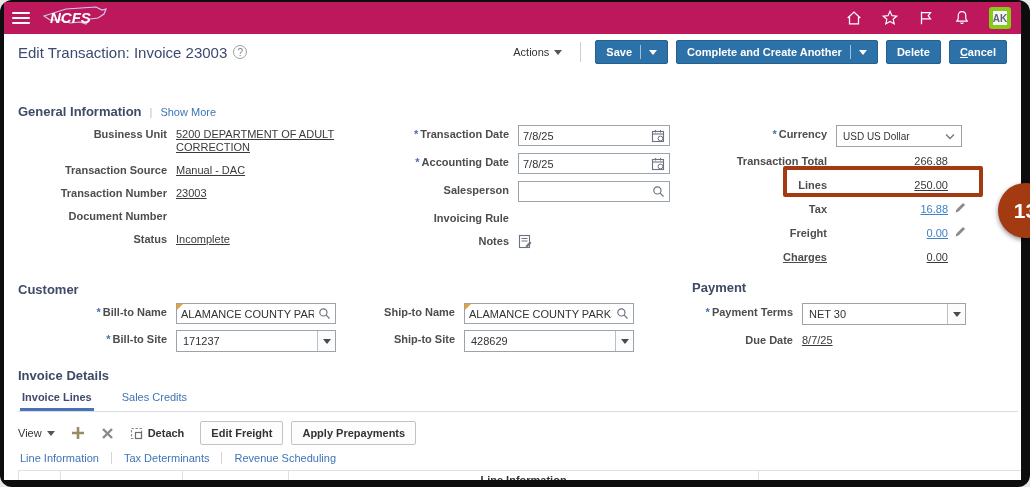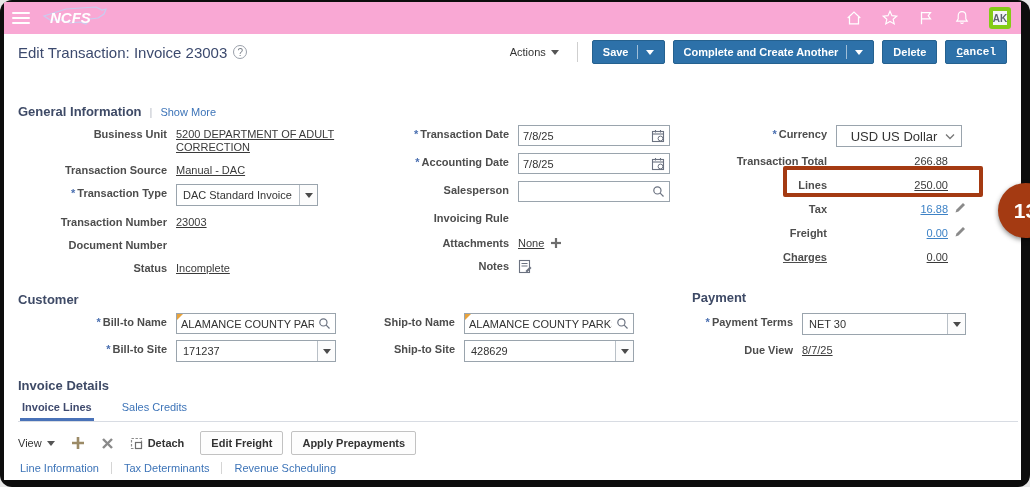--- a/index.html
+++ b/index.html
@@ -2,40 +2,40 @@
 <html><head>
 <meta charset="utf-8">
 <style>
   * { box-sizing: border-box; }
   html,body { margin:0; padding:0; background:#e8e8e8; }
   body { font-family:"Liberation Sans", sans-serif; }
   .frame { position:relative; width:1030px; height:487px; background:#0d0d0d; border-radius:12px; padding:2px 9px 7px 4px; overflow:hidden; }
   .app { position:relative; width:100%; height:100%; background:#fff; overflow:hidden; }
 
   
-  .topbar { height:32px; background:#f9a8d4; display:flex; align-items:center; padding:0 10px 0 8px; }
+  .topbar { height:32px; background:#be185d; display:flex; align-items:center; padding:0 10px 0 8px; }
   .hamburger { width:18px; display:flex; flex-direction:column; gap:3px; cursor:pointer; margin-right:10px; }
   .hamburger div { height:2px; background:#fff; border-radius:1px; }
   .logo { display:flex; align-items:center; }
   .topbar-right { margin-left:auto; display:flex; align-items:center; gap:18px; }
   .tb-icon { width:18px; height:18px; display:block; cursor:pointer; }
   .avatar { width:22px; height:22px; background:#f4f5f8; border:4px solid #84cc16; border-radius:3px; color:#5d6370; font-size:10px; font-weight:bold; display:flex; align-items:center; justify-content:center; cursor:pointer; }
 
   
   .titlebar { height:36px; display:flex; align-items:center; padding:0 14px; }
   .page-title { font-size:15px; color:#3c4a6e; }
   .help-badge { display:inline-flex; width:14px; height:14px; border:1px solid #9aa0aa; border-radius:50%; color:#7a8089; font-size:10px; align-items:center; justify-content:center; margin-left:6px; vertical-align:middle; }
   .titlebar-right { margin-left:auto; display:flex; align-items:center; gap:8px; }
   .actions-menu { font-size:11px; color:#333; display:flex; align-items:center; gap:5px; cursor:pointer; margin-right:4px; }
   .caret-dark { width:0; height:0; border-left:4px solid transparent; border-right:4px solid transparent; border-top:5px solid #555; }
   .tb-divider { width:1px; height:20px; background:#cfcfcf; margin:0 6px; }
   .btn { background:#2d71a9; border:1px solid #25618f; border-radius:2px; color:#fff; font-weight:bold; font-size:11px; height:24px; display:inline-flex; align-items:center; padding:0 10px; cursor:pointer; font-family:inherit; }
   .btn .split-sep { width:1px; height:14px; background:rgba(255,255,255,.55); margin:0 8px; }
   .caret-white { width:0; height:0; border-left:4px solid transparent; border-right:4px solid transparent; border-top:5px solid #fff; }
-  .btn-cancel span { display:block;font-family:Liberation Mono, monospace; }
+  .btn-cancel span { display:block; }
   .btn-cancel span::first-letter { text-decoration:underline; }
 
   
   .content { position:relative; padding:0 0 0 14px; }
   .sec-head { display:flex; align-items:baseline; gap:8px; margin-top:12px; }
   .sec-title { font-size:13px; font-weight:bold; color:#3e4a66; }
   .sep { color:#b9bec6; font-size:11px; }
   .link { color:#3d74b8; font-size:11px; text-decoration:none; cursor:pointer;margin-top:24px; }
 
   .gi-cols { display:flex; margin-top:6px; }
@@ -54,21 +54,21 @@
 
   .tinput { position:relative; display:inline-flex; align-items:center; border:1px solid #9aa4ad; background:#fff; height:21px; }
   .tinput input { border:none; outline:none; font-size:11px; font-family:inherit; color:#333; padding:0 4px; width:100%; height:100%; background:transparent; }
   .tinput .in-icon { flex:0 0 auto; margin-right:4px; cursor:pointer; }
   .changed::before { content:""; position:absolute; top:0; left:0; border-top:6px solid #e8a33d; border-right:6px solid transparent; }
   .combo { display:inline-flex; align-items:stretch; border:1px solid #9aa4ad; background:#fff; height:22px; cursor:pointer; }
   .combo .cval { font-size:11px; color:#333; padding:4px 6px 0 6px; flex:1 1 auto; white-space:nowrap; overflow:hidden; }
   .combo .cbtn { flex:0 0 18px; border-left:1px solid #b9c0c7; background:#fcfcfc; display:flex; align-items:center; justify-content:center; }
   .combo .cbtn i { width:0; height:0; border-left:4px solid transparent; border-right:4px solid transparent; border-top:5px solid #4a4a4a; }
   .select { display:inline-flex; align-items:center; border:1px solid #9aa4ad; background:#fff; height:22px; cursor:pointer; padding:0 6px; }
-  .select .cval { font-size:13px; color:#333; flex:1 1 auto;text-align:center; }
+  .select .cval { font-size:10px; color:#333; flex:1 1 auto; }
 
   
   .cp-section { position:relative; margin-top:8px; }
   .cp-heads { position:relative; height:18px; }
   .payment-head { position:absolute; left:674px; top:0; }
   .cp-fields { display:flex; margin-top:5px; }
   .cpcol1 { width:350px; } .cpcol2 { width:300px; } .cpcol3 { width:330px; }
   .cpcol1 .flabel { width:158px; } .cpcol2 .flabel { width:96px; } .cpcol3 .flabel { width:134px; }
   .cp-fields .frow { margin-bottom:6px; }
 
@@ -174,29 +174,20 @@
         <div class="gcol1">
           <div class="frow">
             <span class="flabel">Business Unit</span>
             <span class="fval wrap">5200 DEPARTMENT OF ADULT CORRECTION</span>
           </div>
           <div class="frow">
             <span class="flabel">Transaction Source</span>
             <span class="fval">Manual - DAC</span>
           </div>
           <div class="frow">
-            <span class="flabel"><span class="req">*</span><span>Transaction Type</span></span>
-            <div class="combo" style="width:142px;">
-              <span class="cval">DAC Standard Invoice</span>
-              <span class="cbtn">
-                  <i></i>
-                </span>
-            </div>
-          </div>
-          <div class="frow">
             <span class="flabel">Transaction Number</span>
             <span class="fval">23003</span>
           </div>
           <div class="frow">
             <span class="flabel">Document Number</span>
             <span class="fval"></span>
           </div>
           <div class="frow">
             <span class="flabel">Status</span>
             <span class="fval">Incomplete</span>
@@ -237,28 +228,20 @@
               <svg class="in-icon" width="13" height="13" viewBox="0 0 13 13">
                   <circle cx="5.4" cy="5.4" r="3.6" fill="none" stroke="#6b7280" stroke-width="1.2"></circle>
                   <line x1="8.2" y1="8.2" x2="11.5" y2="11.5" stroke="#6b7280" stroke-width="1.2"></line>
                 </svg>
             </div>
           </div>
           <div class="frow">
             <span class="flabel">Invoicing Rule</span>
             <span class="fval"></span>
           </div>
-          <div class="frow" style="margin-top:9px;">
-            <span class="flabel">Attachments</span>
-            <span class="fval">None</span>
-            <svg width="12" height="12" viewBox="0 0 12 12" style="margin:3px 0 0 6px;">
-                <line x1="6" y1="1" x2="6" y2="11" stroke="#6d6d6d" stroke-width="2.2"></line>
-                <line x1="1" y1="6" x2="11" y2="6" stroke="#6d6d6d" stroke-width="2.2"></line>
-              </svg>
-          </div>
           <div class="frow" style="margin-top:7px;">
             <span class="flabel">Notes</span>
             <svg width="15" height="15" viewBox="0 0 15 15" style="margin-top:2px;">
                 <rect x="1.5" y="1.5" width="10" height="12" fill="none" stroke="#6b7280" stroke-width="1.1"></rect>
                 <line x1="3.5" y1="4.5" x2="9.5" y2="4.5" stroke="#6b7280" stroke-width="1"></line>
                 <line x1="3.5" y1="7" x2="9.5" y2="7" stroke="#6b7280" stroke-width="1"></line>
                 <path d="M9 13.5 L13.5 9 L12 7.5 L7.5 12 Z" fill="#6b7280"></path>
               </svg>
           </div>
         </div>
@@ -354,21 +337,21 @@
             <div class="frow">
               <span class="flabel"><span class="req">*</span><span>Payment Terms</span></span>
               <div class="combo" style="width:164px;">
                 <span class="cval">NET 30</span>
                 <span class="cbtn">
                     <i></i>
                   </span>
               </div>
             </div>
             <div class="frow">
-              <span class="flabel">Due View</span>
+              <span class="flabel">Due Date</span>
               <span class="fval">8/7/25</span>
             </div>
           </div>
         </div>
       </div>
 
       <div class="inv-section">
         <span class="sec-title">Invoice Details</span>
 
         <div class="tabs">

